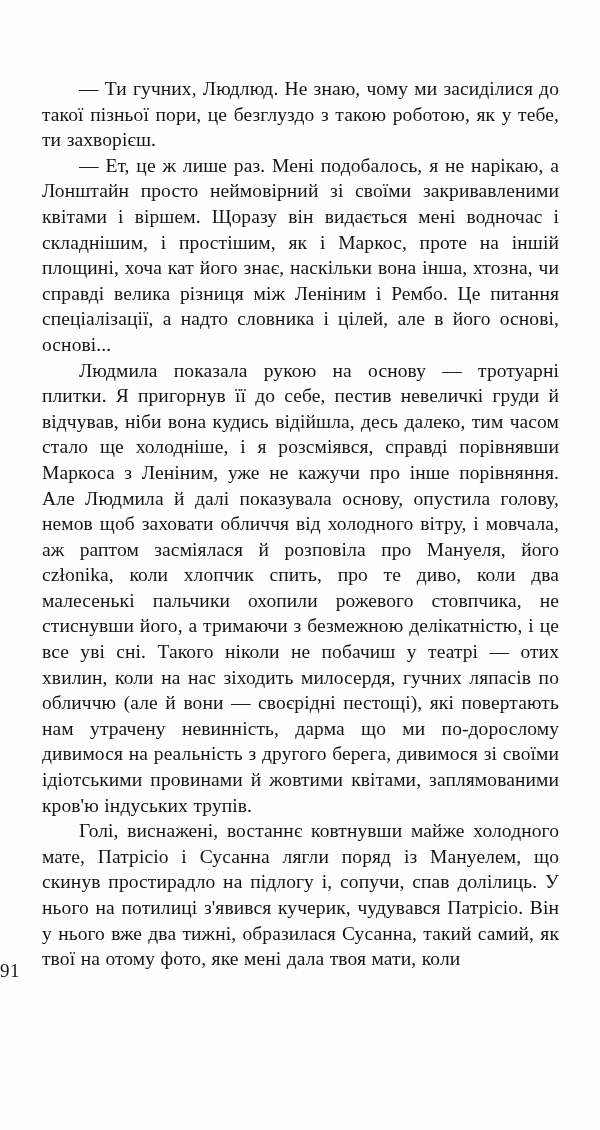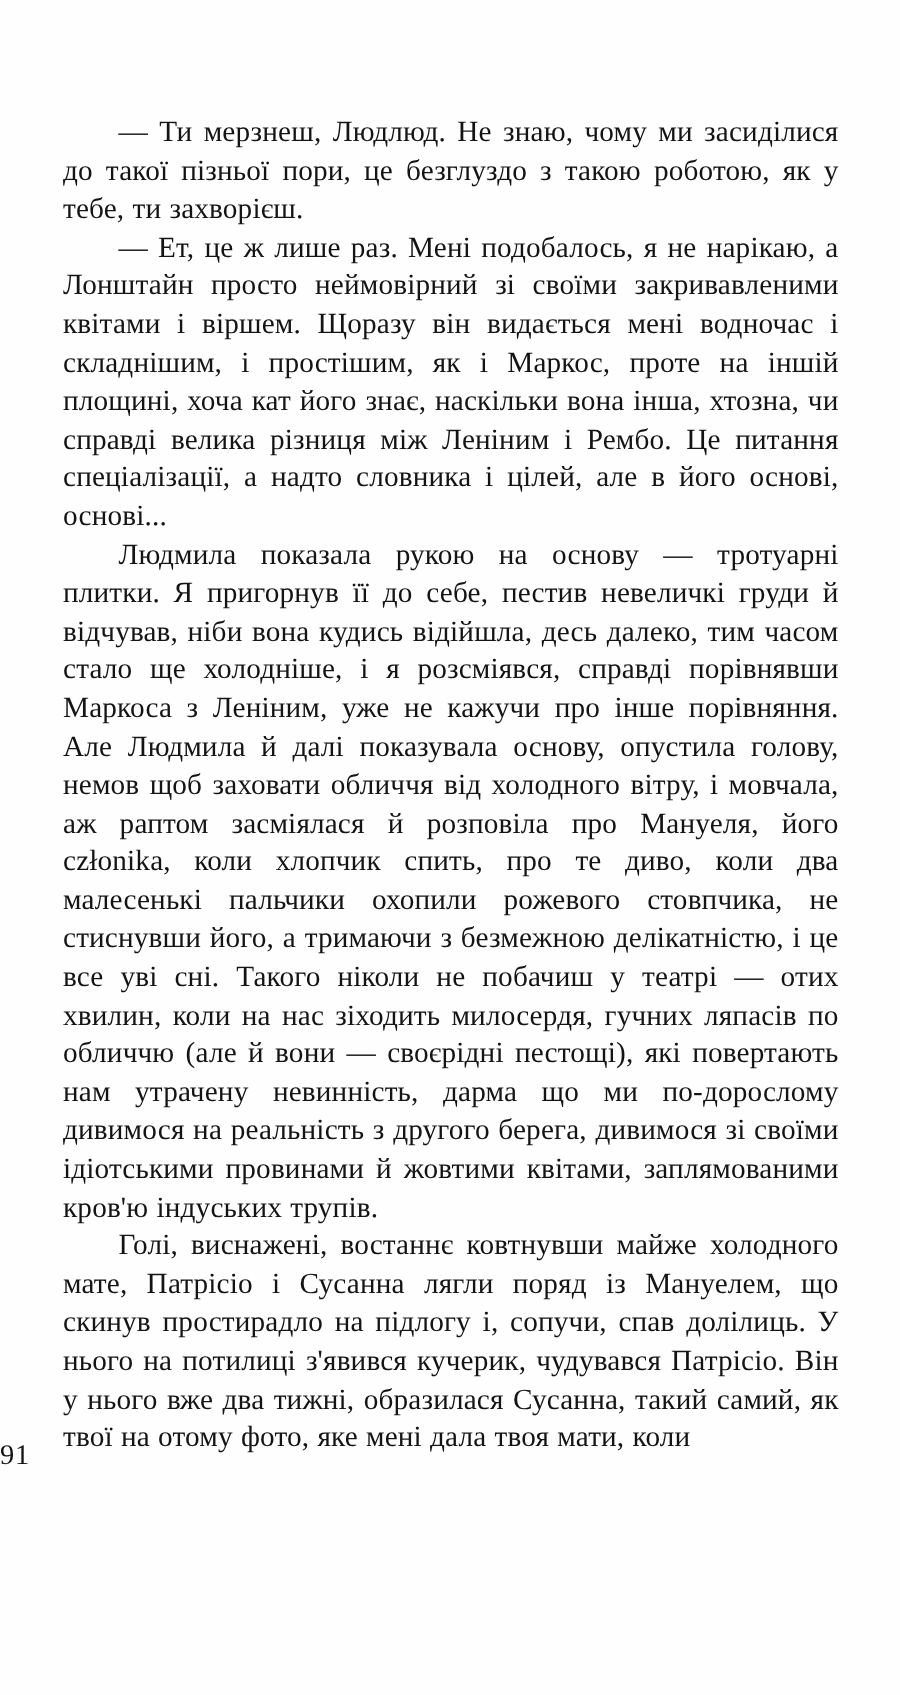--- a/index.html
+++ b/index.html
@@ -45,19 +45,19 @@
     font-size: 19px;
     letter-spacing: 0.5px;
     color: #141414;
   }
 </style>
 </head>
 <body>
 
 <div class="page">
   <div class="text-block">
-    <p>— Ти мерзнеш, Людлюд. Не знаю, чому ми засиділися до такої пізньої пори, це безглуздо з такою роботою, як у тебе, ти захворієш.</p>
+    <p>— Ти гучних, Людлюд. Не знаю, чому ми засиділися до такої пізньої пори, це безглуздо з такою роботою, як у тебе, ти захворієш.</p>
     <p>— Ет, це ж лише раз. Мені подобалось, я не нарікаю, а Лонштайн просто неймовірний зі своїми закривавленими квітами і віршем. Щоразу він видається мені водночас і складнішим, і простішим, як і Маркос, проте на іншій площині, хоча кат його знає, наскільки вона інша, хтозна, чи справді велика різниця між Леніним і Рембо. Це питання спеціалізації, а надто словника і цілей, але в його основі, основі...</p>
     <p>Людмила показала рукою на основу — тротуарні плитки. Я пригорнув її до себе, пестив невеличкі груди й відчував, ніби вона кудись відійшла, десь далеко, тим часом стало ще холодніше, і я розсміявся, справді порівнявши Маркоса з Леніним, уже не кажучи про інше порівняння. Але Людмила й далі показувала основу, опустила голову, немов щоб заховати обличчя від холодного вітру, і мовчала, аж раптом засміялася й розповіла про Мануеля, його członika, коли хлопчик спить, про те диво, коли два малесенькі пальчики охопили рожевого стовпчика, не стиснувши його, а тримаючи з безмежною делікатністю, і це все уві сні. Такого ніколи не побачиш у театрі — отих хвилин, коли на нас зіходить милосердя, гучних ляпасів по обличчю (але й вони — своєрідні пестощі), які повертають нам утрачену невинність, дарма що ми по-дорослому дивимося на реальність з другого берега, дивимося зі своїми ідіотськими провинами й жовтими квітами, заплямованими кров'ю індуських трупів.</p>
     <p>Голі, виснажені, востаннє ковтнувши майже холодного мате, Патрісіо і Сусанна лягли поряд із Мануелем, що скинув простирадло на підлогу і, сопучи, спав долілиць. У нього на потилиці з'явився кучерик, чудувався Патрісіо. Він у нього вже два тижні, образилася Сусанна, такий самий, як твої на отому фото, яке мені дала твоя мати, коли</p>
   </div>
   <div class="page-number">91</div>
 </div>
 
 </body></html>

